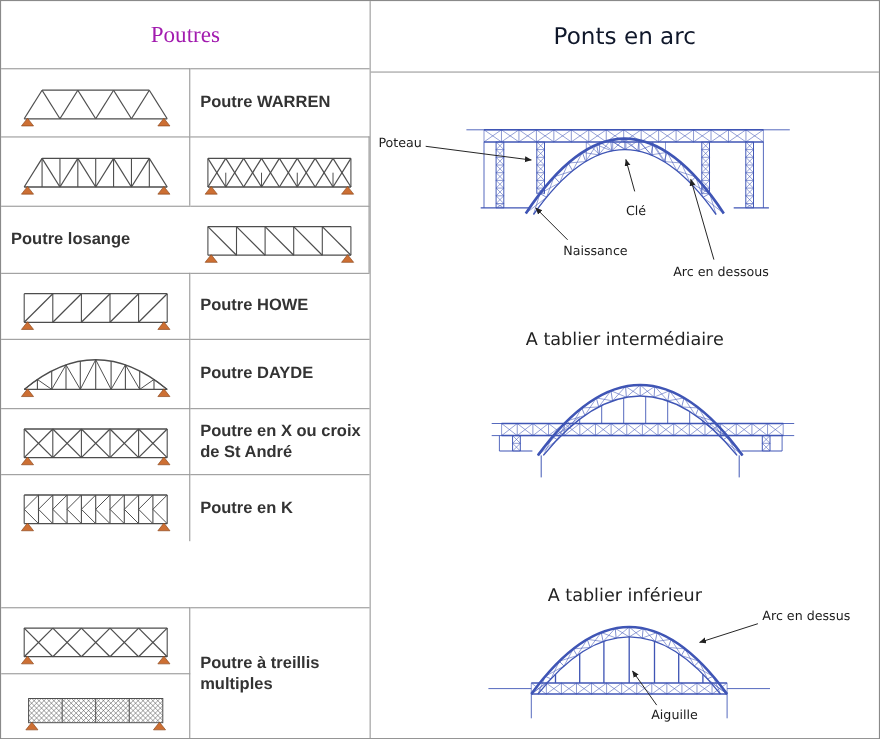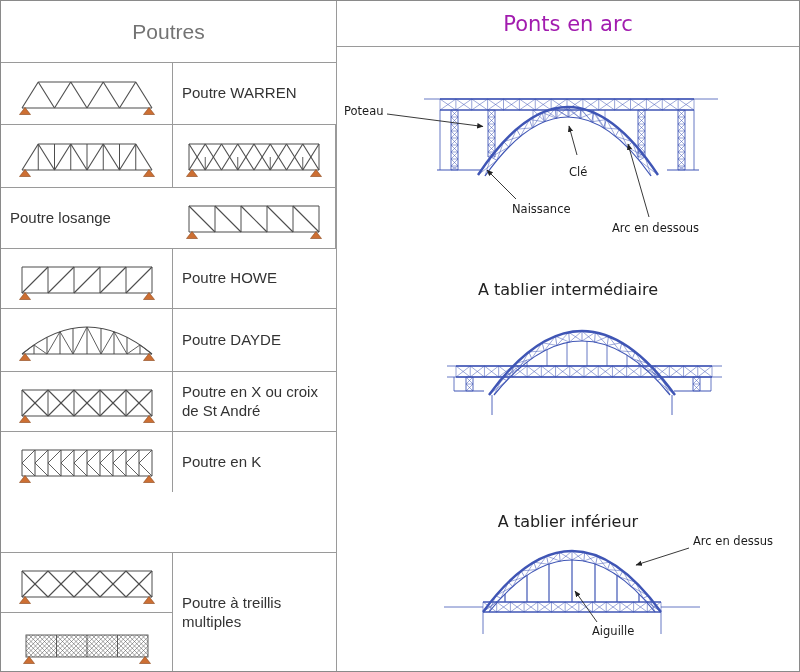--- a/index.html
+++ b/index.html
@@ -4,32 +4,32 @@
 <style>
   html,body{margin:0;padding:0;background:#fff;}
   *{box-sizing:border-box;}
   #stage{width:800px;height:672px;border:1px solid #8a8a8a;background:#fff;
          display:flex;font-family:"Liberation Sans",sans-serif;overflow:hidden;position:relative;}
   
   #left{width:336px;height:100%;border-right:1px solid #9a9a9a;display:grid;
         grid-template-columns:172px 1fr;
         grid-template-rows:61px 62px 63px 61px 60px 63px 60px 61px 60px 60px 61px;}
   .lhead{grid-column:1/3;display:flex;align-items:center;justify-content:center;
-         font-family:Liberation Sans, sans-serif;font-size:21px;color:#737373;}
+         font-family:Liberation Serif, serif;font-size:21px;color:#a21caf;}
   .cell{border-top:1px solid #9a9a9a;display:flex;align-items:center;}
   .dia{border-right:1px solid #9a9a9a;justify-content:center;}
-  .lbl{padding-left:9px;padding-right:4px;font-size:15px;line-height:1.25;color:#333;}
+  .lbl{padding-left:9px;padding-right:4px;font-size:15px;line-height:1.25;color:#333;font-weight:bold;}
   .truss{display:block;width:150px;height:56px;}
   .r10a{grid-row:10;grid-column:1;}
   .r10b{grid-row:11;grid-column:1;}
   .r10l{grid-row:10 / span 2;grid-column:2;}
   
   #right{flex:1;height:100%;display:flex;flex-direction:column;}
-  #rhead{height:46px;border-bottom:1px solid #9a9a9a;display:flex;align-items:center;justify-content:center;
-         font-family:"DejaVu Sans",sans-serif;font-size:21px;color:#a21caf;}
+  #rhead{height:65px;border-bottom:1px solid #9a9a9a;display:flex;align-items:center;justify-content:center;
+         font-family:"DejaVu Sans",sans-serif;font-size:21px;color:#0f172a;}
   #rbody{position:relative;flex:1;}
   .sect-title{position:absolute;left:0;width:100%;text-align:center;
               font-family:"DejaVu Sans",sans-serif;font-size:16px;color:#222;}
   .bridge{position:absolute;left:0;}
   svg text.ann{font-family:"DejaVu Sans",sans-serif;font-size:11.5px;fill:#1b1b1b;}
   .arrow{stroke:#222;stroke-width:0.9;}
 </style>
 </head>
 <body>
 

